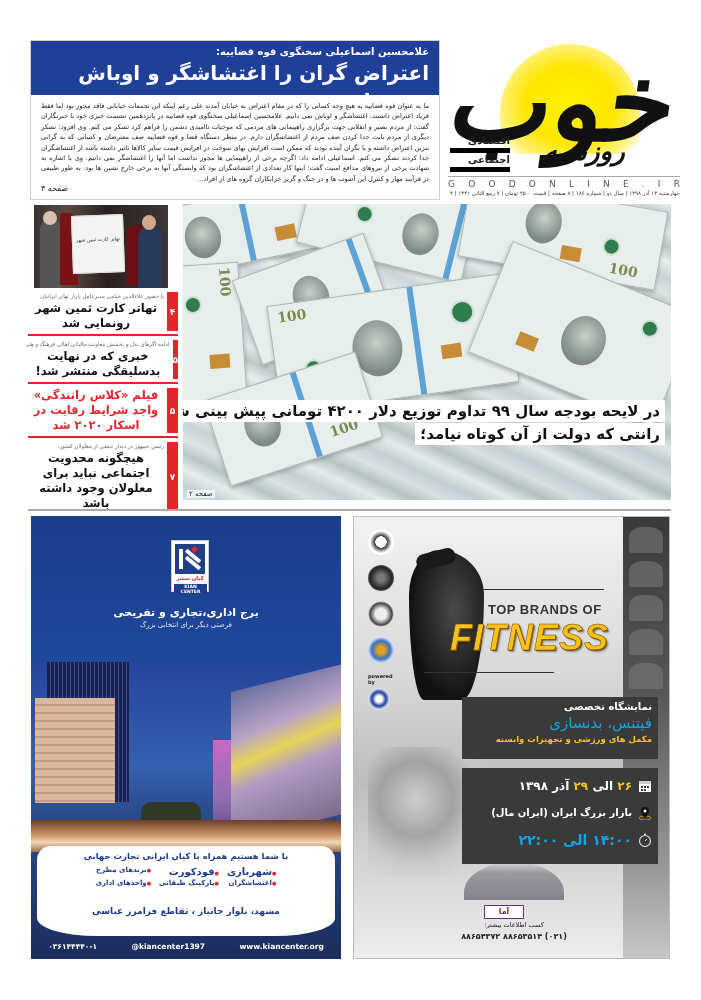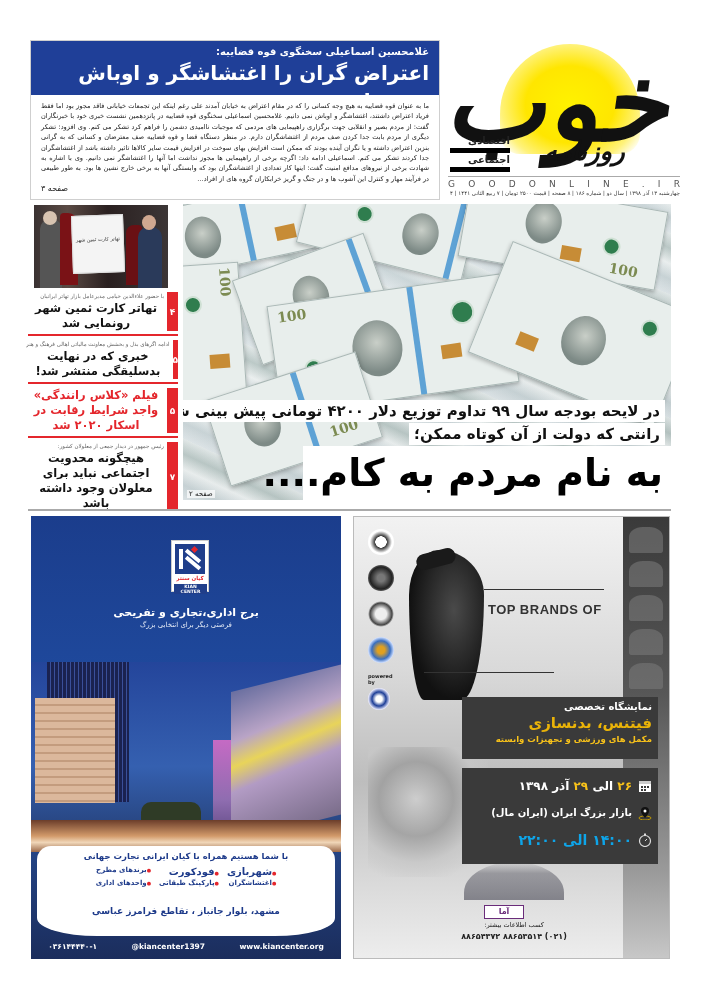--- a/index.html
+++ b/index.html
@@ -122,21 +122,21 @@
   .fit-figure { position: absolute; left: 55px; top: 33px; width: 75px; height: 150px;
                 background: radial-gradient(ellipse at 60% 40%, #4a4a4a 0%, #111 70%); border-radius: 40% 60% 30% 20% / 30% 30% 70% 70%; }
   .fit-figure-arm { position: absolute; left: 62px; top: 34px; width: 40px; height: 16px; background: #1a1a1a; border-radius: 8px; transform: rotate(-14deg); }
   .fit-pulse { position: absolute; height: 1px; background: #333; }
   .fit-top { position: absolute; left: 134px; top: 85px; font-size: 13px; font-weight: 900; color: #333; letter-spacing: 0.5px; font-family: "Liberation Sans", sans-serif; }
   .fit-big { position: absolute; left: 96px; top: 100px; font-size: 36px; font-weight: 900; font-style: italic; color: #f8c21a;
              font-family: "Liberation Sans", sans-serif; letter-spacing: 1px; text-shadow: 1px 1px 0 #8a5a00, 2px 2px 2px rgba(0,0,0,0.4);
              -webkit-text-stroke: 0.5px #6b4300; }
   .fit-box1 { position: absolute; left: 108px; top: 180px; width: 196px; height: 62px; background: #3a3a3a; direction: rtl; text-align: right; padding: 3px 6px; }
   .fit-box1 .a { color: #fff; font-size: 10px; font-weight: bold; line-height: 13px; }
-  .fit-box1 .b { color: #eab308; font-size: 15px; font-weight: 700; line-height: 20px; }
+  .fit-box1 .b { color: #0ea5e9; font-size: 15px; font-weight: 400; line-height: 20px; }
   .fit-box1 .c { color: #f8c21a; font-size: 8.5px; font-weight: bold; line-height: 12px; }
   .fit-box2 { position: absolute; left: 108px; top: 251px; width: 196px; height: 96px; background: #3a3a3a; direction: rtl; padding: 4px 6px; }
   .fit-row { display: flex; flex-direction: row; align-items: center; gap: 6px; height: 27px; }
   .fit-row .ico { width: 14px; height: 14px; flex-shrink: 0; }
   .fit-row .t { color: #fff; font-size: 12px; font-weight: 900; white-space: nowrap; }
   .fit-row .t b { color: #f8c21a; }
   .fit-row .t.y { color: #0ea5e9; font-size: 14px; }
   .fit-row .t.s { font-size: 10px; }
   .fit-weights { position: absolute; left: 14px; top: 230px; width: 120px; height: 130px;
                  background: radial-gradient(circle at 40% 40%, #d0d0d0 0%, #9b9b9b 35%, #c7c7c7 60%, rgba(0,0,0,0) 80%); opacity: 0.8; }
@@ -269,22 +269,21 @@
       <div class="seal" style="left:150px;top:20px;"></div>
       <div class="bell" style="left:40px;top:80px;"></div>
   </div>
   <div class="bill" style="left:30px;top:170px;width:160px;height:90px;transform:rotate(-18deg);">
     <div class="portrait" style="left:30px;top:20px;"></div>
       <div class="hundred" style="left:110px;top:60px;">100</div>
       <div class="strip" style="left:90px;"></div>
   </div>
 
   <div class="hero-sub l1">در لایحه بودجه سال ۹۹ تداوم توزیع دلار ۴۲۰۰ تومانی پیش بینی شده است،</div>
-  <div class="hero-sub l2">رانتی که دولت از آن کوتاه ممکن؛</div>
-  <div class="hero-title">به نام مردم به کام....</div>
+  <div class="hero-sub l2">رانتی که دولت از آن کوتاه نیامد؛</div>
   <div class="hero-page">صفحه ۲</div>
 </div>
 
 <div class="rule"></div>
 
 <div class="ad-kian">
   <div class="kian-logo">
     <div class="box"></div>
     <div class="k1"></div>
       <div class="k2"></div>
@@ -342,20 +341,21 @@
     <div class="pw">powered by</div>
     <div class="lg" style="width:22px;height:22px;background:radial-gradient(circle,#fff 20%,#1f3f98 45%,#eef 70%);"></div>
   </div>
 
   <div class="fit-figure"></div>
   <div class="fit-figure-arm"></div>
   <div class="fit-pulse" style="left:130px;top:72px;width:120px;"></div>
   <div class="fit-pulse" style="left:70px;top:155px;width:130px;"></div>
 
   <div class="fit-top">TOP BRANDS OF</div>
+  <div class="fit-big">FITNESS</div>
 
   <div class="fit-weights"></div>
 
   <div class="fit-box1">
     <div class="a">نمایشگاه تخصصی</div>
     <div class="b">فیتنس، بدنسازی</div>
     <div class="c">مکمل های ورزشی و تجهیزات وابسته</div>
   </div>
 
   <div class="fit-box2">

